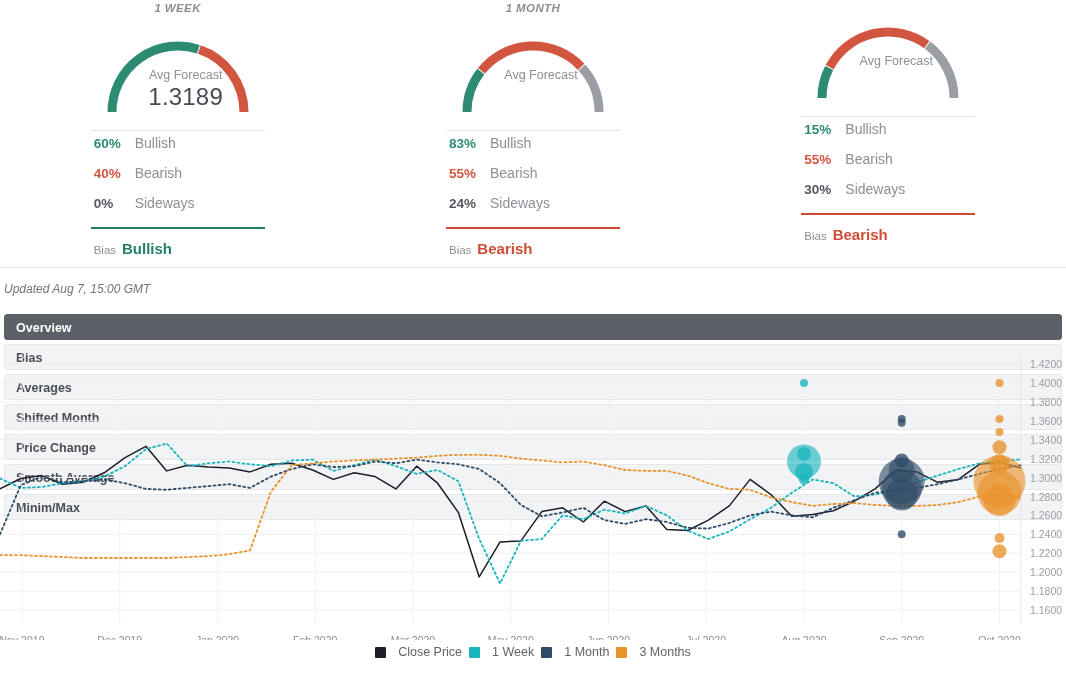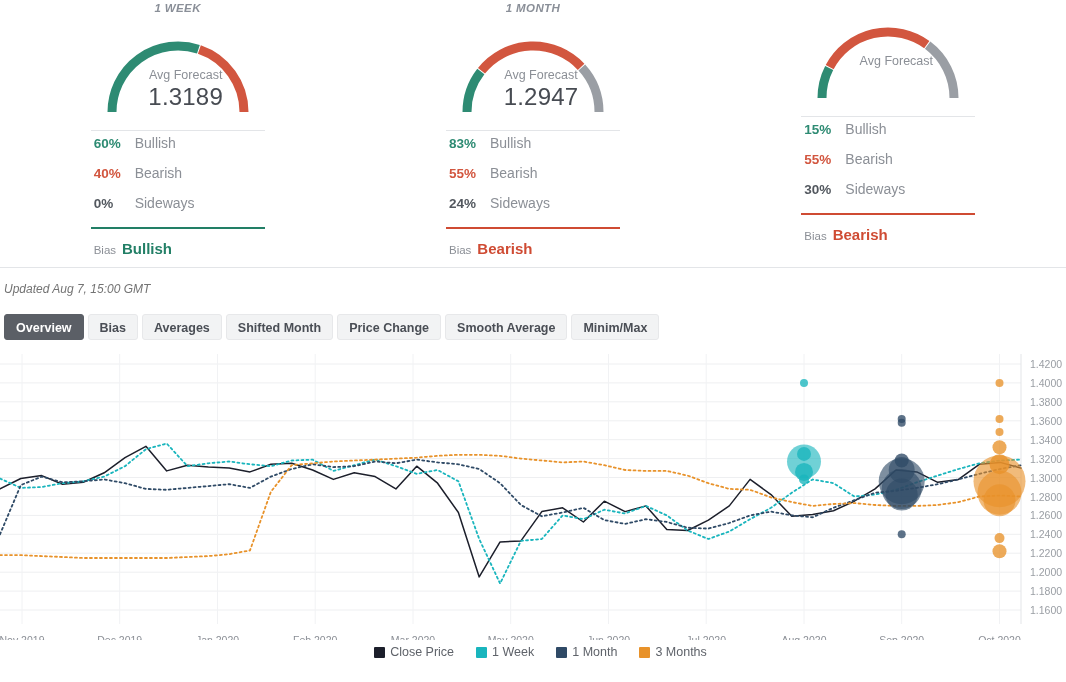--- a/index.html
+++ b/index.html
@@ -115,20 +115,21 @@
     height: 46px;
     font-style: italic;
   }
 
   
   .tabs {
     display: flex;
     gap: 4px;
     padding: 0 4px;
     height: 30px;
+    flex-direction: column;
   }
   .tab {
     background: #f2f3f4;
     color: #4a4e55;
     font-size: 12.5px;
     font-weight: bold;
     padding: 0 11px;
     height: 26px;
     line-height: 26px;
     border-radius: 3px;
@@ -154,21 +155,21 @@
     position: absolute;
     left: 0; right: 0;
     bottom: 1px;
     display: flex;
     justify-content: center;
     align-items: center;
     gap: 7px;
     font-size: 12.5px;
     color: #5f636a;
   }
-  .legend-item { display: flex; align-items: center; gap: 5px; margin-left: 15px; }
+  .legend-item { display: flex; align-items: center; gap: 12px; }
   .legend-swatch { width: 11px; height: 11px; display: inline-block; border-radius: 1px; }
 </style>
 </head>
 <body>
 
 <div class="gauges" id="gauges">
     <div class="gauge-panel">
     <div class="panel-title">1 WEEK</div>
     <div class="gauge-wrap">
       <svg width="174" height="96" viewBox="0 0 174 96">
@@ -203,21 +204,20 @@
     <div class="gauge-panel">
     <div class="panel-title">1 MONTH</div>
     <div class="gauge-wrap">
       <svg width="174" height="96" viewBox="0 0 174 96">
           <path d="M 21.00 90.00 A 66 66 0 0 1 34.85 49.55" fill="none" stroke="#2e8b73" stroke-width="9" stroke-linecap="butt"></path>
           <path d="M 35.49 48.73 A 66 66 0 0 1 135.11 44.82" fill="none" stroke="#d2563f" stroke-width="9" stroke-linecap="butt"></path>
           <path d="M 135.82 45.58 A 66 66 0 0 1 153.00 90.00" fill="none" stroke="#9a9ea4" stroke-width="9" stroke-linecap="butt"></path>
         </svg>
       <div class="gauge-center">
         <div class="gauge-label">Avg Forecast</div>
-        <div class="gauge-value">1.2947</div>
       </div>
     </div>
     <div class="stats">
     <div class="stat-row">
       <div class="stat-pct pct-bull">83%</div>
       <div class="stat-name">Bullish</div>
     </div>
     <div class="stat-row">
       <div class="stat-pct pct-bear">55%</div>
       <div class="stat-name">Bearish</div>

